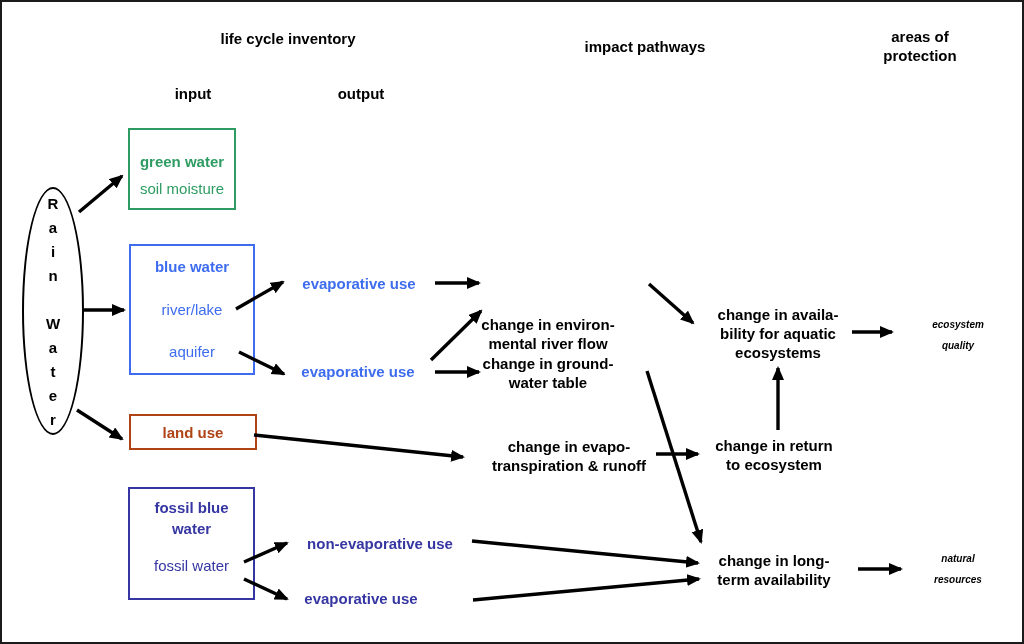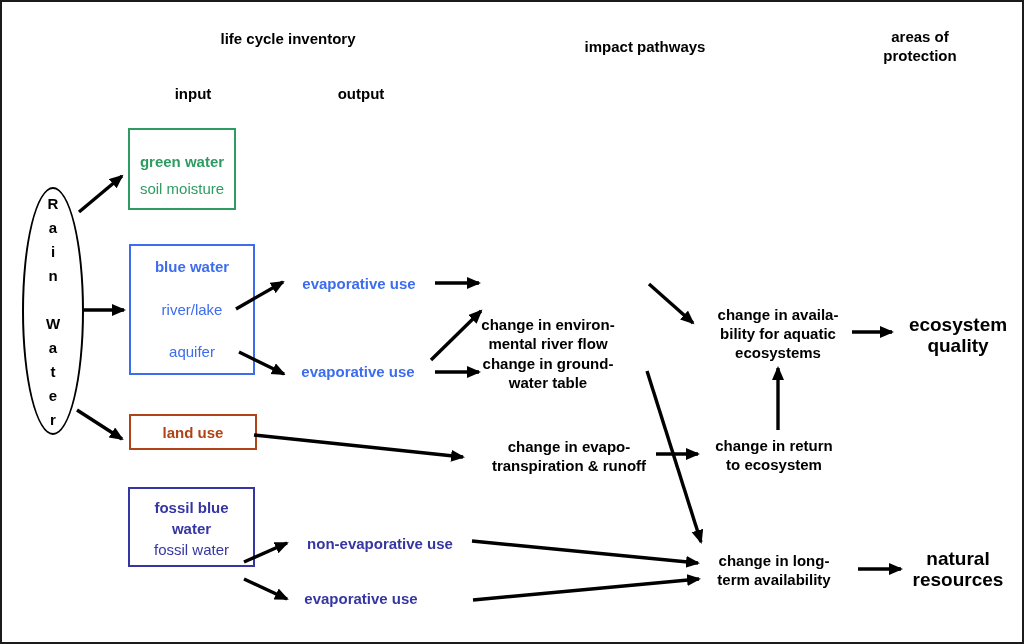--- a/index.html
+++ b/index.html
@@ -22,21 +22,21 @@
   .label {
     position: absolute;
     transform: translate(-50%, -50%);
     white-space: pre-line;
     text-align: center;
     line-height: 19px;
     font-weight: bold;
   }
   .b { font-weight: bold; }
   .header { font-size: 15px; }
-  .aop { line-height: 21px; font-size: 19px; }
+  .aop { line-height: 21px; font-size: 10px; font-style: italic; }
 
   
   .green-t  { color: var(--green); }
   .blue-t   { color: var(--blue); }
   .dblue-t  { color: var(--dark_blue); }
   .brown-t  { color: var(--brown); }
 
   .box {
     position: absolute;
     box-sizing: border-box;
@@ -45,21 +45,21 @@
     display: flex;
     flex-direction: column;
     align-items: center;
     justify-content: space-between;
     text-align: center;
     white-space: pre-line;
   }
   #green-box  { left: 126px; top: 126px; width: 108px; height: 82px;  border-color: var(--green);     padding: 23px 0 11px; }
   #blue-box   { left: 127px; top: 242px; width: 126px; height: 131px; border-color: var(--blue);      padding: 12px 0 13px; }
   #land-box   { left: 127px; top: 412px; width: 128px; height: 36px;  border-color: var(--brown);     justify-content: center; }
-  #fossil-box { left: 126px; top: 485px; width: 127px; height: 80px; border-color: var(--dark_blue); padding: 8px 0 22px; line-height: 21px; }
+  #fossil-box { left: 126px; top: 485px; width: 127px; height: 113px; border-color: var(--dark_blue); padding: 8px 0 22px; line-height: 21px; }
 
   #rain-ellipse {
     position: absolute;
     left: 20px; top: 185px;
     width: 62px; height: 248px;
     border: 2px solid #000;
     border-radius: 50%;
     box-sizing: border-box;
   }
   #rain-text {

